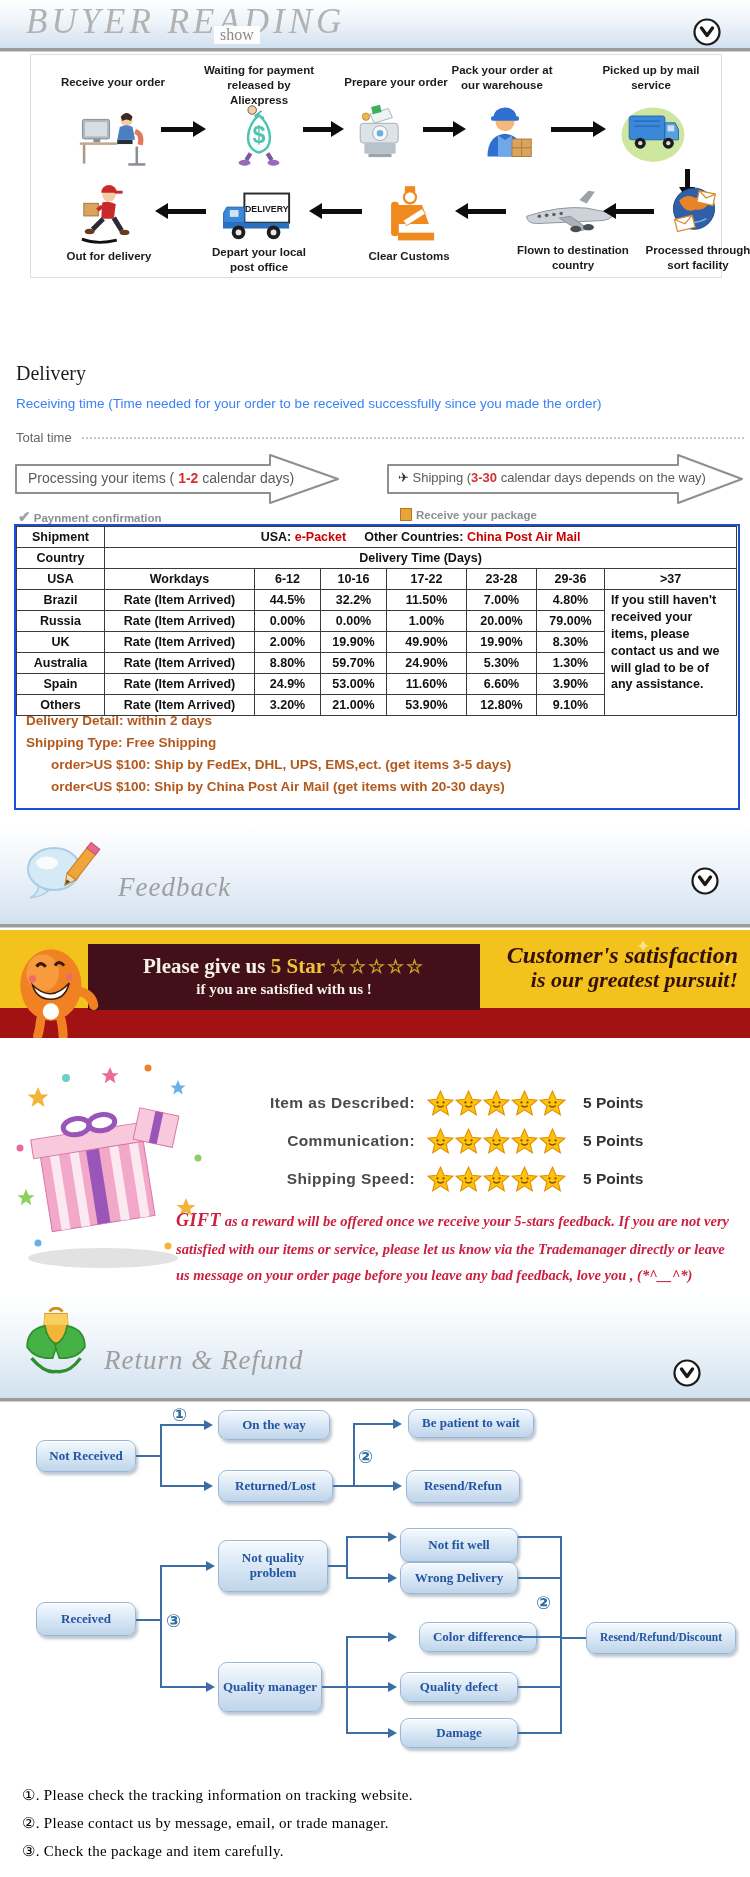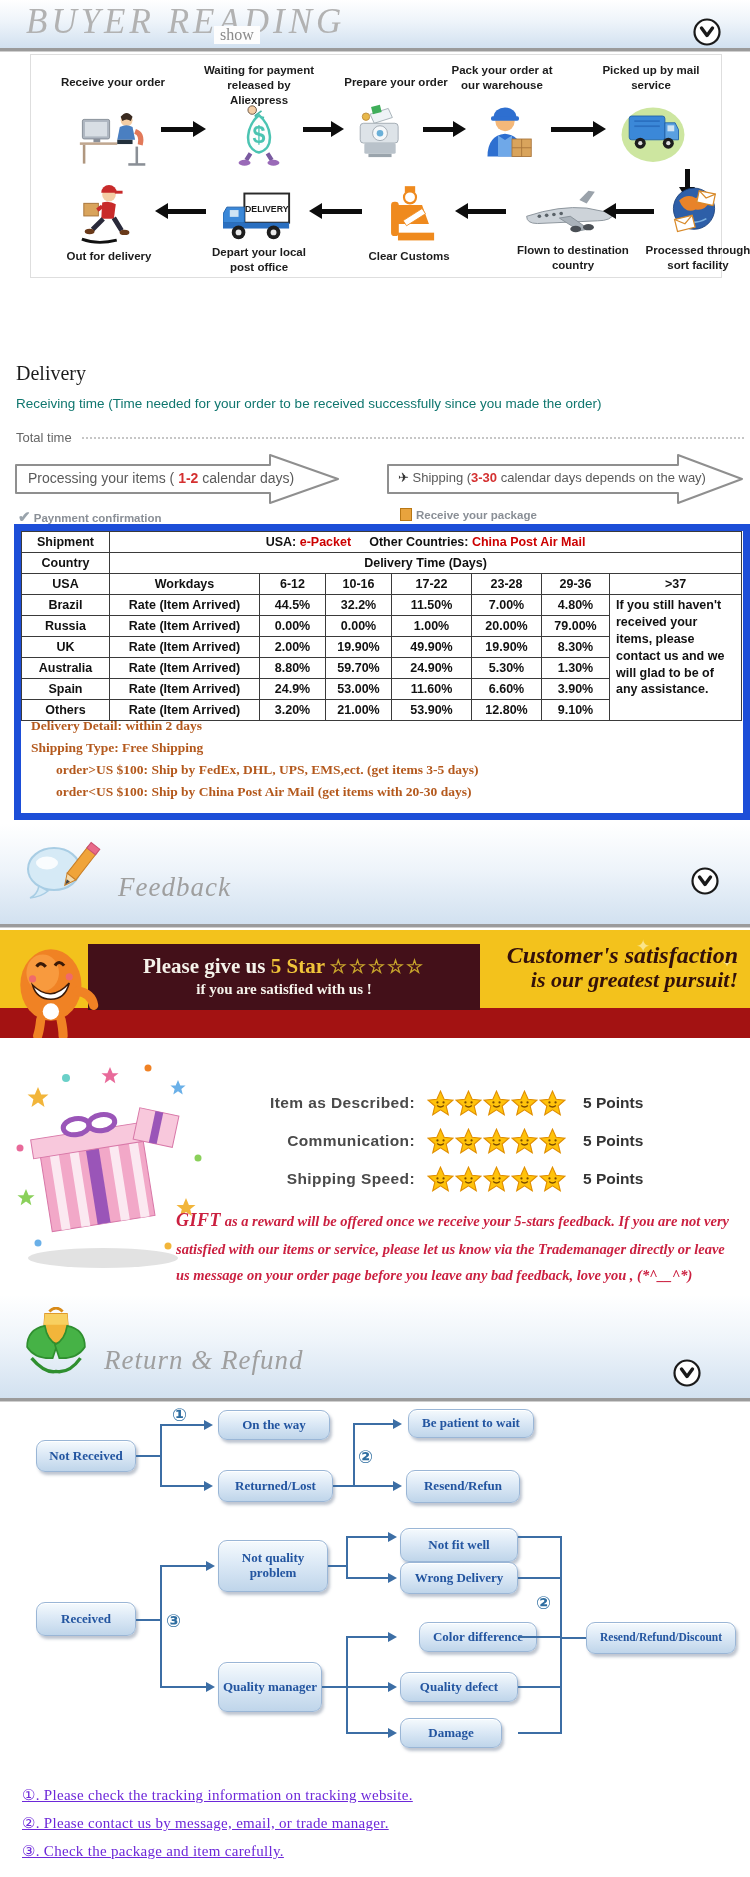--- a/index.html
+++ b/index.html
@@ -33,21 +33,21 @@
   .onote b{font-weight:800;margin-left:25px;}
   
   .fbox{position:absolute;background:linear-gradient(180deg,#f5fafd 0%,#dce9f6 45%,#bfd5ea 100%);
         border:1px solid #9ab6d6;border-radius:9px;box-shadow:2px 3px 3px rgba(70,90,120,.35), inset 0 1px 0 #fff;
         display:flex;align-items:center;justify-content:center;text-align:center;
         font:bold 13px/1.15 "Liberation Serif",serif;color:#2355a0;padding:1px;box-sizing:border-box;}
   .hl{position:absolute;height:2px;background:#3c6ea5;}
   .vl{position:absolute;width:2px;background:#3c6ea5;}
   .tr{position:absolute;width:0;height:0;border-top:5px solid transparent;border-bottom:5px solid transparent;border-left:9px solid #3c6ea5;}
   .circ{position:absolute;font:bold 18px "DejaVu Sans",sans-serif;color:#2e6da0;}
-  .fnote{position:absolute;font:15px "Liberation Serif",serif;color:#6d28d9;letter-spacing:.3px;text-decoration:underline;}
+  .fnote{position:absolute;font:15px "Liberation Serif",serif;color:#000000;letter-spacing:.3px;}
   
   .rrow{position:absolute;left:225px;width:440px;height:30px;display:flex;align-items:center;}
   .rlabel{width:190px;text-align:right;font:600 15.5px "Liberation Sans",sans-serif;color:#4a4a4a;margin-right:12px;letter-spacing:.4px;}
   .rpoints{margin-left:16px;font:600 15.5px "Liberation Sans",sans-serif;color:#333;}
   .star{width:27px;height:27px;margin-right:1px;}
   .giftnote{font:italic bold 14.5px/1.8 "Liberation Serif",serif;color:#cb2040;}
   .giftnote .lead{font-size:18px;letter-spacing:.5px;}
 </style>
 </head>
 <body>
@@ -237,21 +237,21 @@
       </div>
 
   <div class="step-label" style="left:18px;top:194px;width:120px;">Out for delivery</div>
   <div class="step-label" style="left:172px;top:190px;width:112px;">Depart your local post office</div>
   <div class="step-label" style="left:322px;top:194px;width:112px;">Clear Customs</div>
   <div class="step-label" style="left:482px;top:188px;width:120px;">Flown to destination country</div>
   <div class="step-label" style="left:612px;top:188px;width:110px;">Processed through sort facility</div>
 </div>
 
 <div class="abs" style="left:16px;top:362px;font:20px 'Liberation Serif',serif;color:#1d1d1d;">Delivery</div>
-<div class="abs" style="left:16px;top:396px;font:13.5px 'Liberation Sans',sans-serif;color:#0f766e;">Receiving time (Time needed for your order to be received successfully since you made the order)</div>
+<div class="abs" style="left:16px;top:396px;font:13.5px 'Liberation Sans',sans-serif;color:#3b82f6;">Receiving time (Time needed for your order to be received successfully since you made the order)</div>
 <div class="abs" style="left:16px;top:430px;width:728px;display:flex;align-items:center;">
   <span style="font:13px 'Liberation Sans',sans-serif;color:#666;margin-right:10px;">Total time</span>
   <div style="flex:1;border-top:2px dotted #c6c6c6;height:0;"></div>
 </div>
 
 <svg class="abs" style="left:14px;top:452px;" width="328" height="54" viewBox="0 0 328 54">
   <polygon points="2,13 256,13 256,3 324,27 256,51 256,41 2,41" fill="#fff" stroke="#8f8f8f" stroke-width="2" stroke-linejoin="round"></polygon>
 </svg>
 <div class="big-arrow-text" style="left:28px;top:470px;">
   <span>Processing your items ( </span><span class="hl-red">1-2</span><span> calendar days)</span>
@@ -265,21 +265,21 @@
   <polygon points="2,13 292,13 292,3 356,27 292,51 292,41 2,41" fill="#fff" stroke="#8f8f8f" stroke-width="2" stroke-linejoin="round"></polygon>
 </svg>
 <div class="big-arrow-text" style="left:398px;top:470px;font-size:13px;">
   <span style="color:#333;">✈</span><span> Shipping (</span><span class="hl-red">3-30</span><span> calendar days depends on the way)</span>
 </div>
 <div class="abs" style="left:400px;top:508px;font:bold 11.5px 'Liberation Sans',sans-serif;color:#8a8f96;display:flex;align-items:center;gap:4px;">
   <span style="display:inline-block;width:10px;height:11px;background:#e8a33d;border:1px solid #b97714;"></span>
   <span>Receive your package</span>
 </div>
 
-<div class="abs" style="left:14px;top:524px;width:722px;height:282px;border:7px solid #1d4ed8;background:#fff;">
+<div class="abs" style="left:14px;top:524px;width:722px;height:282px;border:2px solid #1d4ed8;background:#fff;">
   <table class="deliv-table" style="margin:0;">
     <colgroup>
           <col style="width:88px">
           <col style="width:150px">
           <col style="width:66px">
           <col style="width:66px">
           <col style="width:80px">
           <col style="width:70px">
           <col style="width:68px">
           <col style="width:132px">
@@ -355,21 +355,21 @@
       <td>Others</td>
       <td>Rate (Item Arrived)</td>
       <td>3.20%</td>
       <td>21.00%</td>
       <td>53.90%</td>
       <td>12.80%</td>
       <td>9.10%</td>
     </tr>
   </tbody>
       </table>
-  <div class="onote" style="position:absolute;left:10px;top:184px;font-family:Liberation Serif, serif;">
+  <div class="onote" style="position:absolute;left:10px;top:184px;">
     <div>Delivery Detail: within 2 days</div>
     <div>Shipping Type: Free Shipping</div>
     <div><b>order&gt;US $100</b><span>: Ship by FedEx, DHL, UPS, EMS,ect. (get items 3-5 days)</span></div>
     <div><b>order&lt;US $100</b><span>: Ship by China Post Air Mail (get items with 20-30 days)</span></div>
   </div>
 </div>
 
 <div class="secbar" style="top:824px;height:100px;">
   <svg class="abs" style="left:24px;top:14px;" width="84" height="72" viewBox="0 0 84 64">
     <ellipse cx="30" cy="27" rx="26" ry="21" fill="#d6eaf6" stroke="#a8cde4" stroke-width="2"></ellipse>
@@ -556,21 +556,21 @@
       <div class="tr" style="left:393px;top:81px;"></div>
 
   <div class="fbox" style="left:36px;top:202px;width:100px;height:34px;">Received</div>
   <div class="circ" style="left:166px;top:210px;">③</div>
   <div class="fbox" style="left:218px;top:140px;width:110px;height:52px;">Not quality problem</div>
   <div class="fbox" style="left:218px;top:262px;width:104px;height:50px;">Quality manager</div>
   <div class="fbox" style="left:400px;top:128px;width:118px;height:34px;">Not fit well</div>
   <div class="fbox" style="left:400px;top:162px;width:118px;height:32px;">Wrong Delivery</div>
   <div class="fbox" style="left:400px;top:222px;width:118px;height:30px;margin-left:19px;">Color difference</div>
   <div class="fbox" style="left:400px;top:272px;width:118px;height:30px;">Quality defect</div>
-  <div class="fbox" style="left:400px;top:318px;width:102px;height:30px;">Damage</div>
+  <div class="fbox" style="left:400px;top:318px;width:118px;height:30px;">Damage</div>
   <div class="circ" style="left:536px;top:192px;">②</div>
   <div class="fbox" style="left:586px;top:222px;width:150px;height:32px;font-size:11.5px;">Resend/Refund/Discount</div>
 
   <div class="hl" style="left:136px;top:219px;width:24px;"></div>
   <div class="vl" style="left:160px;top:166px;height:121px;"></div>
   <div class="hl" style="left:160px;top:165px;width:46px;"></div>
       <div class="tr" style="left:206px;top:161px;"></div>
   <div class="hl" style="left:160px;top:286px;width:46px;"></div>
       <div class="tr" style="left:206px;top:282px;"></div>
   <div class="hl" style="left:328px;top:165px;width:18px;"></div>

